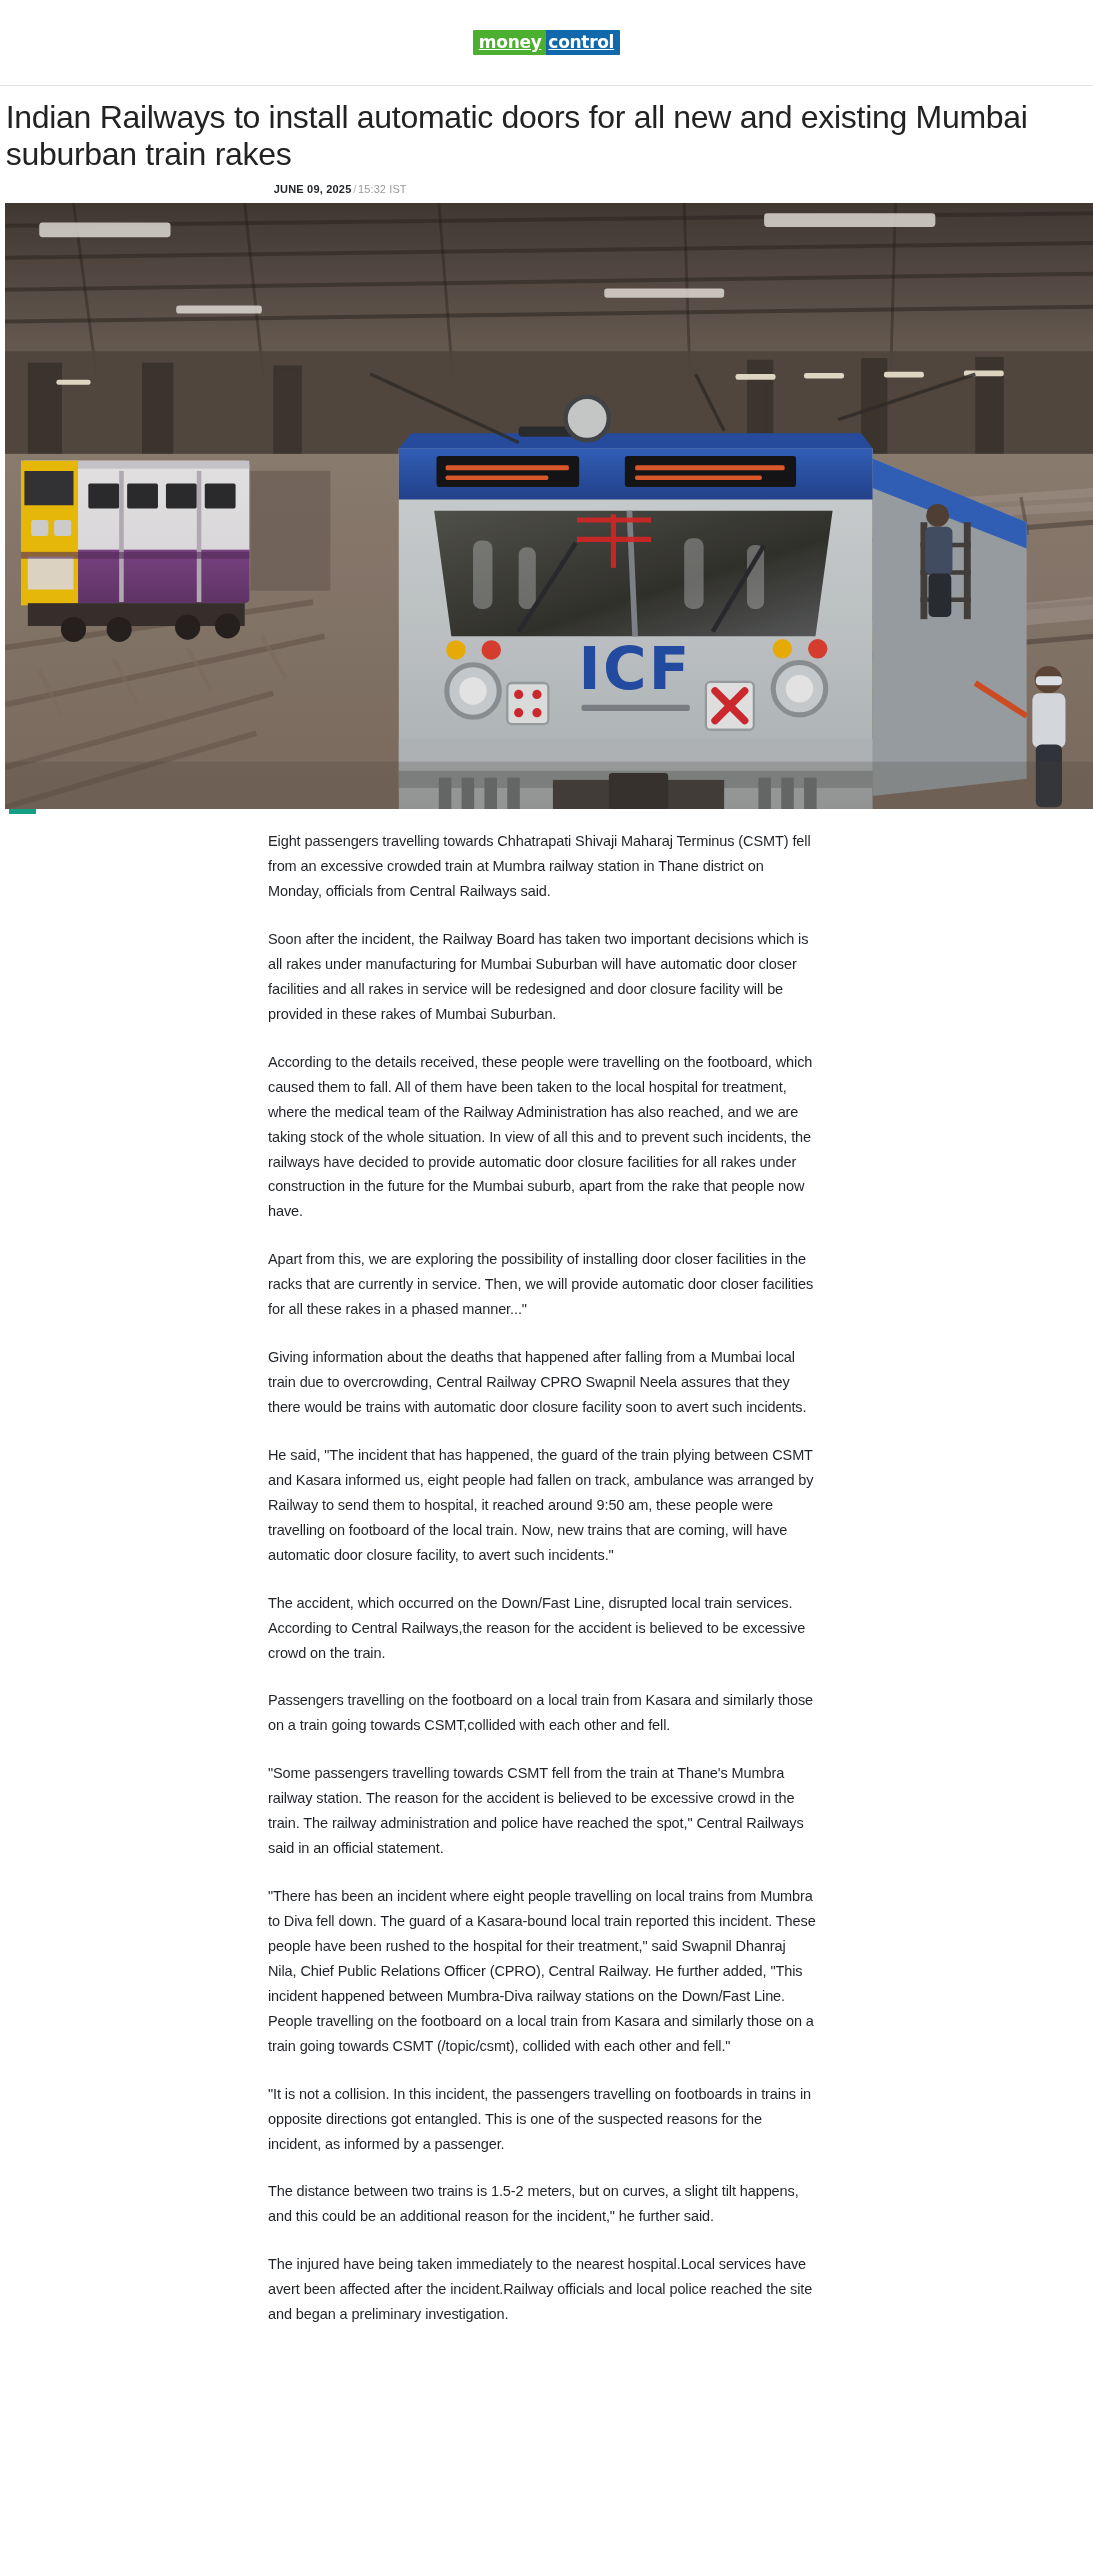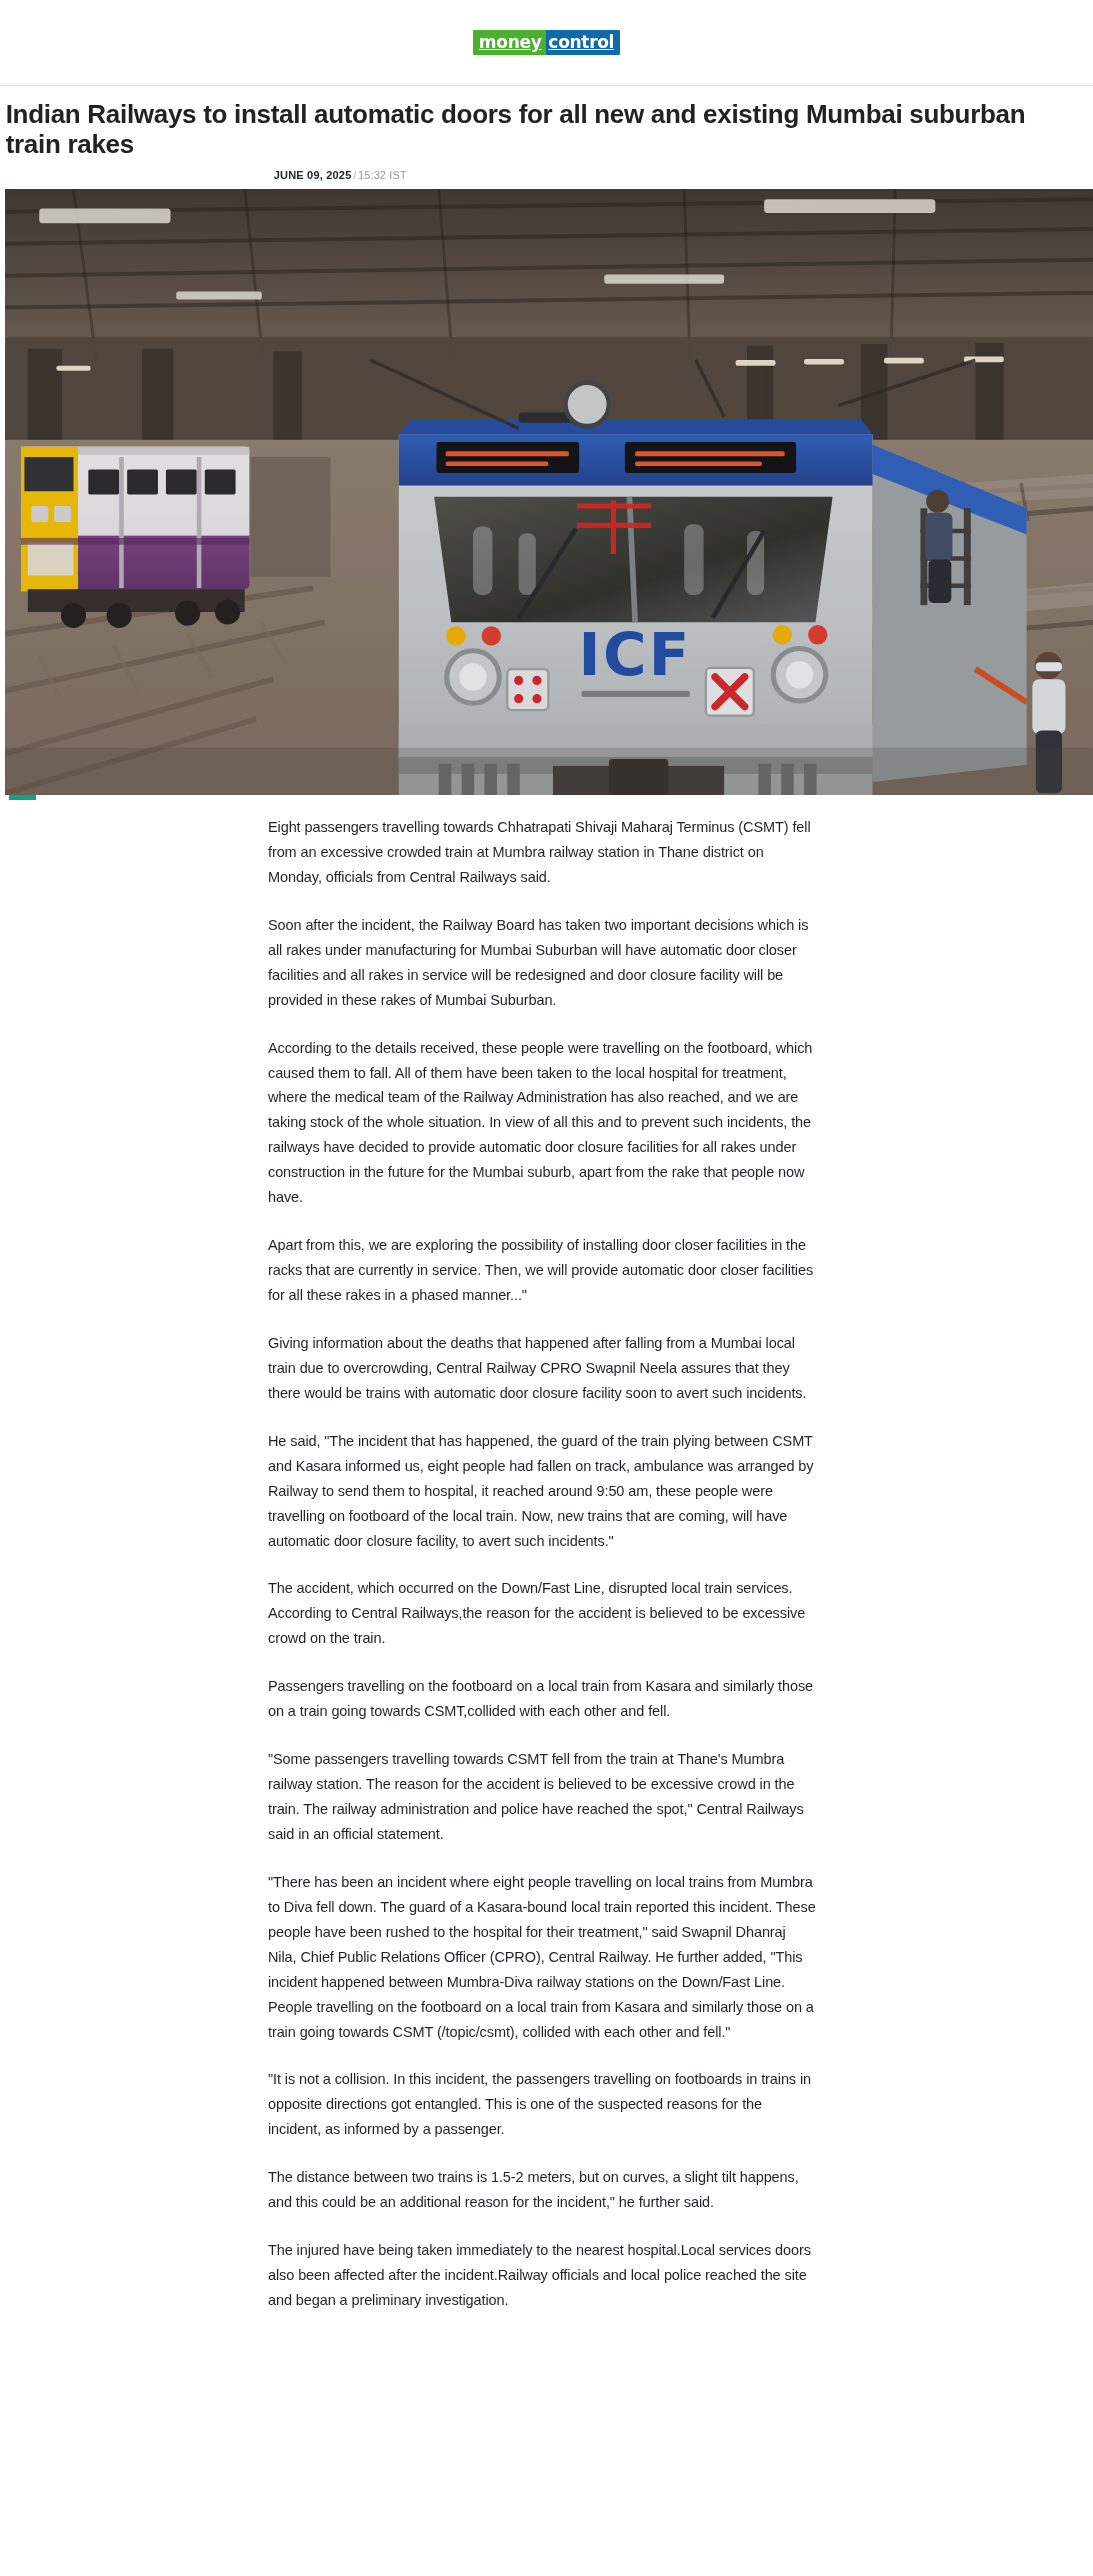--- a/index.html
+++ b/index.html
@@ -48,22 +48,22 @@
     padding: 0 5.7px 0 2.3px;
   }
 
   
   .headline-wrap {
     padding: 12.6px 8px 0 5.7px;
   }
   h1.headline {
     margin: 0;
     font-family: "Liberation Sans", sans-serif;
-    font-weight: 700;
-    font-size: 26px;
+    font-weight: 400;
+    font-size: 32px;
     line-height: 1.18;
     letter-spacing: -0.3px;
     color: #222222;
   }
 
   .dateline {
     margin: 9px 0 0 268px;
     font-size: 11px;
     letter-spacing: 0.1px;
     color: #9a9a9a;
@@ -405,15 +405,15 @@
   <p>According to the details received, these people were travelling on the footboard, which caused them to fall. All of them have been taken to the local hospital for treatment, where the medical team of the Railway Administration has also reached, and we are taking stock of the whole situation. In view of all this and to prevent such incidents, the railways have decided to provide automatic door closure facilities for all rakes under construction in the future for the Mumbai suburb, apart from the rake that people now have.</p>
   <p>Apart from this, we are exploring the possibility of installing door closer facilities in the racks that are currently in service. Then, we will provide automatic door closer facilities for all these rakes in a phased manner..."</p>
   <p>Giving information about the deaths that happened after falling from a Mumbai local train due to overcrowding, Central Railway CPRO Swapnil Neela assures that they there would be trains with automatic door closure facility soon to avert such incidents.</p>
   <p>He said, "The incident that has happened, the guard of the train plying between CSMT and Kasara informed us, eight people had fallen on track, ambulance was arranged by Railway to send them to hospital, it reached around 9:50 am, these people were travelling on footboard of the local train. Now, new trains that are coming, will have automatic door closure facility, to avert such incidents."</p>
   <p>The accident, which occurred on the Down/Fast Line, disrupted local train services. According to Central Railways,the reason for the accident is believed to be excessive crowd on the train.</p>
   <p>Passengers travelling on the footboard on a local train from Kasara and similarly those on a train going towards CSMT,collided with each other and fell.</p>
   <p>"Some passengers travelling towards CSMT fell from the train at Thane's Mumbra railway station. The reason for the accident is believed to be excessive crowd in the train. The railway administration and police have reached the spot," Central Railways said in an official statement.</p>
   <p>"There has been an incident where eight people travelling on local trains from Mumbra to Diva fell down. The guard of a Kasara-bound local train reported this incident. These people have been rushed to the hospital for their treatment," said Swapnil Dhanraj Nila, Chief Public Relations Officer (CPRO), Central Railway. He further added, "This incident happened between Mumbra-Diva railway stations on the Down/Fast Line. People travelling on the footboard on a local train from Kasara and similarly those on a train going towards CSMT (/topic/csmt), collided with each other and fell."</p>
   <p>"It is not a collision. In this incident, the passengers travelling on footboards in trains in opposite directions got entangled. This is one of the suspected reasons for the incident, as informed by a passenger.</p>
   <p>The distance between two trains is 1.5-2 meters, but on curves, a slight tilt happens, and this could be an additional reason for the incident," he further said.</p>
-  <p>The injured have being taken immediately to the nearest hospital.Local services doors also been affected after the incident.Railway officials and local police reached the site and began a preliminary investigation.</p>
+  <p>The injured have being taken immediately to the nearest hospital.Local services have avert been affected after the incident.Railway officials and local police reached the site and began a preliminary investigation.</p>
 </article>
 
 
 </body></html>

